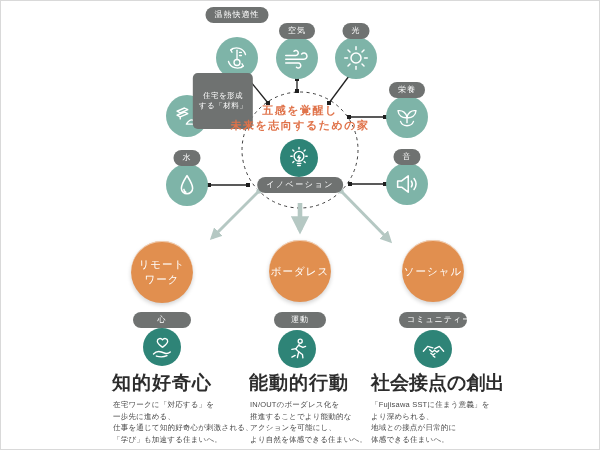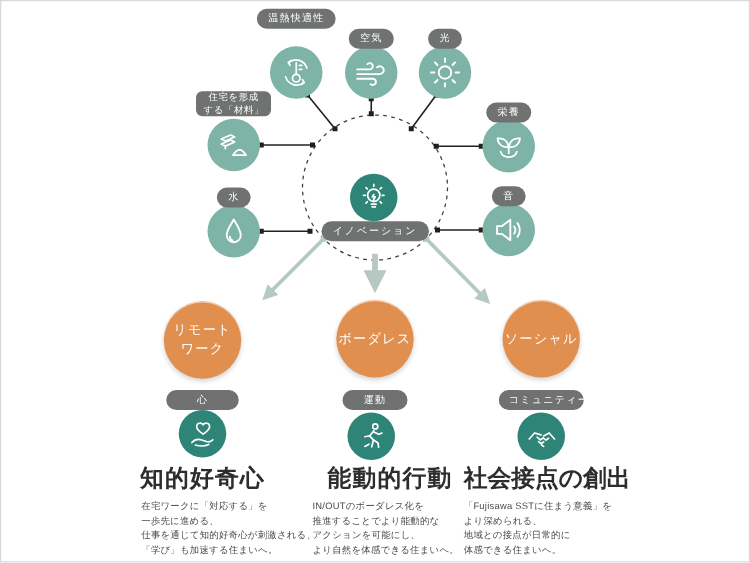--- a/index.html
+++ b/index.html
@@ -3,21 +3,21 @@
 <meta charset="utf-8">
 <style>
   html,body{margin:0;padding:0;}
   body{font-family:"Liberation Sans","DejaVu Sans",sans-serif;background:#fff;}
   .canvas{position:relative;width:600px;height:450px;background:#ffffff;overflow:hidden;
           box-shadow:inset 0 0 0 1px #d9d9d9;}
   .wires{position:absolute;left:0;top:0;pointer-events:none;}
   .pill{position:absolute;transform:translateX(-50%);background:#6f7271;color:#fff;
         font-size:8px;line-height:1.2;padding:3px 9px;border-radius:10px;letter-spacing:1px;
         white-space:nowrap;text-align:center;z-index:3;}
-  .pill.two-line{border-radius:5px;padding:0 6px;font-size:7.5px;letter-spacing:.5px;line-height:1.35;}
+  .pill.two-line{border-radius:5px;padding:18px 6px;font-size:7.5px;letter-spacing:.5px;line-height:1.35;margin-left:36px;}
   .circle{position:absolute;border-radius:50%;display:flex;align-items:center;justify-content:center;z-index:2;}
   .teal-light{width:42px;height:42px;background:#7eb4a8;}
   .teal-dark{width:38px;height:38px;background:#2e8477;}
   .hub{width:38px;height:38px;background:#2e8477;}
   .bubble{width:62px;height:62px;background:#e18f4f;color:#fff;font-size:10.5px;letter-spacing:1px;
           line-height:1.4;text-align:center;white-space:pre-line;
           box-shadow:0 2px 4px rgba(0,0,0,.18), inset 0 1px 0 rgba(255,255,255,.55);}
   .tagline{position:absolute;transform:translateX(-50%);color:#e0734a;font-weight:bold;
            font-size:11px;letter-spacing:1.5px;white-space:nowrap;z-index:3;}
   .heading{position:absolute;font-family:Liberation Sans, sans-serif;font-weight:600;
@@ -142,20 +142,22 @@
     </svg>
   </div>
   <div class="circle teal-light" style="left:386px;top:163px">
     <svg class="icon" width="30" height="30" viewBox="0 0 24 24" fill="none" stroke="#fff" stroke-width="1.2" stroke-linecap="round" stroke-linejoin="round">
       <path d="M4.5 9.5 h3.2 L13 5.5 v13 L7.7 14.5 H4.5 z"></path>
       <path d="M15.5 9.7 a4.2 4.2 0 0 1 0 4.6"></path>
       <path d="M17.6 7.6 a7.4 7.4 0 0 1 0 8.8"></path>
     </svg>
   </div>
 
+  <div class="tagline" style="left:300px;top:103px">五感を覚醒し</div>
+  <div class="tagline" style="left:300px;top:118px">未来を志向するための家</div>
   <div class="circle hub" style="left:280px;top:139px">
     <svg class="icon" width="28" height="28" viewBox="0 0 24 24" fill="none" stroke="#fff" stroke-width="1.2" stroke-linecap="round" stroke-linejoin="round">
       <circle cx="12" cy="10.5" r="4.2"></circle>
       <line x1="10.4" y1="16.6" x2="13.6" y2="16.6"></line>
       <line x1="10.9" y1="18.4" x2="13.1" y2="18.4"></line>
       <path d="M12 10 l-1 1.6 h2 l-1 1.6 v1.6"></path>
       <line x1="12" y1="3" x2="12" y2="4.2"></line>
       <line x1="6.2" y1="10.5" x2="5" y2="10.5"></line>
         <line x1="17.8" y1="10.5" x2="19" y2="10.5"></line>
       <line x1="7.6" y1="6.1" x2="6.7" y2="5.2"></line>
@@ -196,21 +198,21 @@
     <svg class="icon" width="27" height="27" viewBox="0 0 24 24" fill="none" stroke="#fff" stroke-width="1.2" stroke-linecap="round" stroke-linejoin="round">
       <path d="M3 13.5 L6.8 9.2 l4.6 1.4"></path>
       <path d="M21 13.5 L17.2 9.2 l-4 2.1"></path>
       <path d="M8.6 12.2 l2.3 2 2 -1.5 2 1.6 1.8 -1.3"></path>
       <path d="M9.6 15.4 l1.9 1.5 1.8 -1.3"></path>
       <path d="M11.8 17.8 l1.4 1"></path>
     </svg>
   </div>
 
   <div class="heading" style="left:112px;top:370px">知的好奇心</div>
-  <div class="heading" style="left:262px;top:370px">能動的行動</div>
+  <div class="heading" style="left:249px;top:370px">能動的行動</div>
   <div class="heading" style="left:371px;top:370px;letter-spacing:0">社会接点の創出</div>
 
   <div class="body-text" style="left:250px;top:399px">IN/OUTのボーダレス化を
 推進することでより能動的な
 アクションを可能にし、
 より自然を体感できる住まいへ。</div>
   <div class="body-text" style="left:113px;top:399px">在宅ワークに「対応する」を
 一歩先に進める、
 仕事を通じて知的好奇心が刺激される、
 「学び」も加速する住まいへ。</div>

